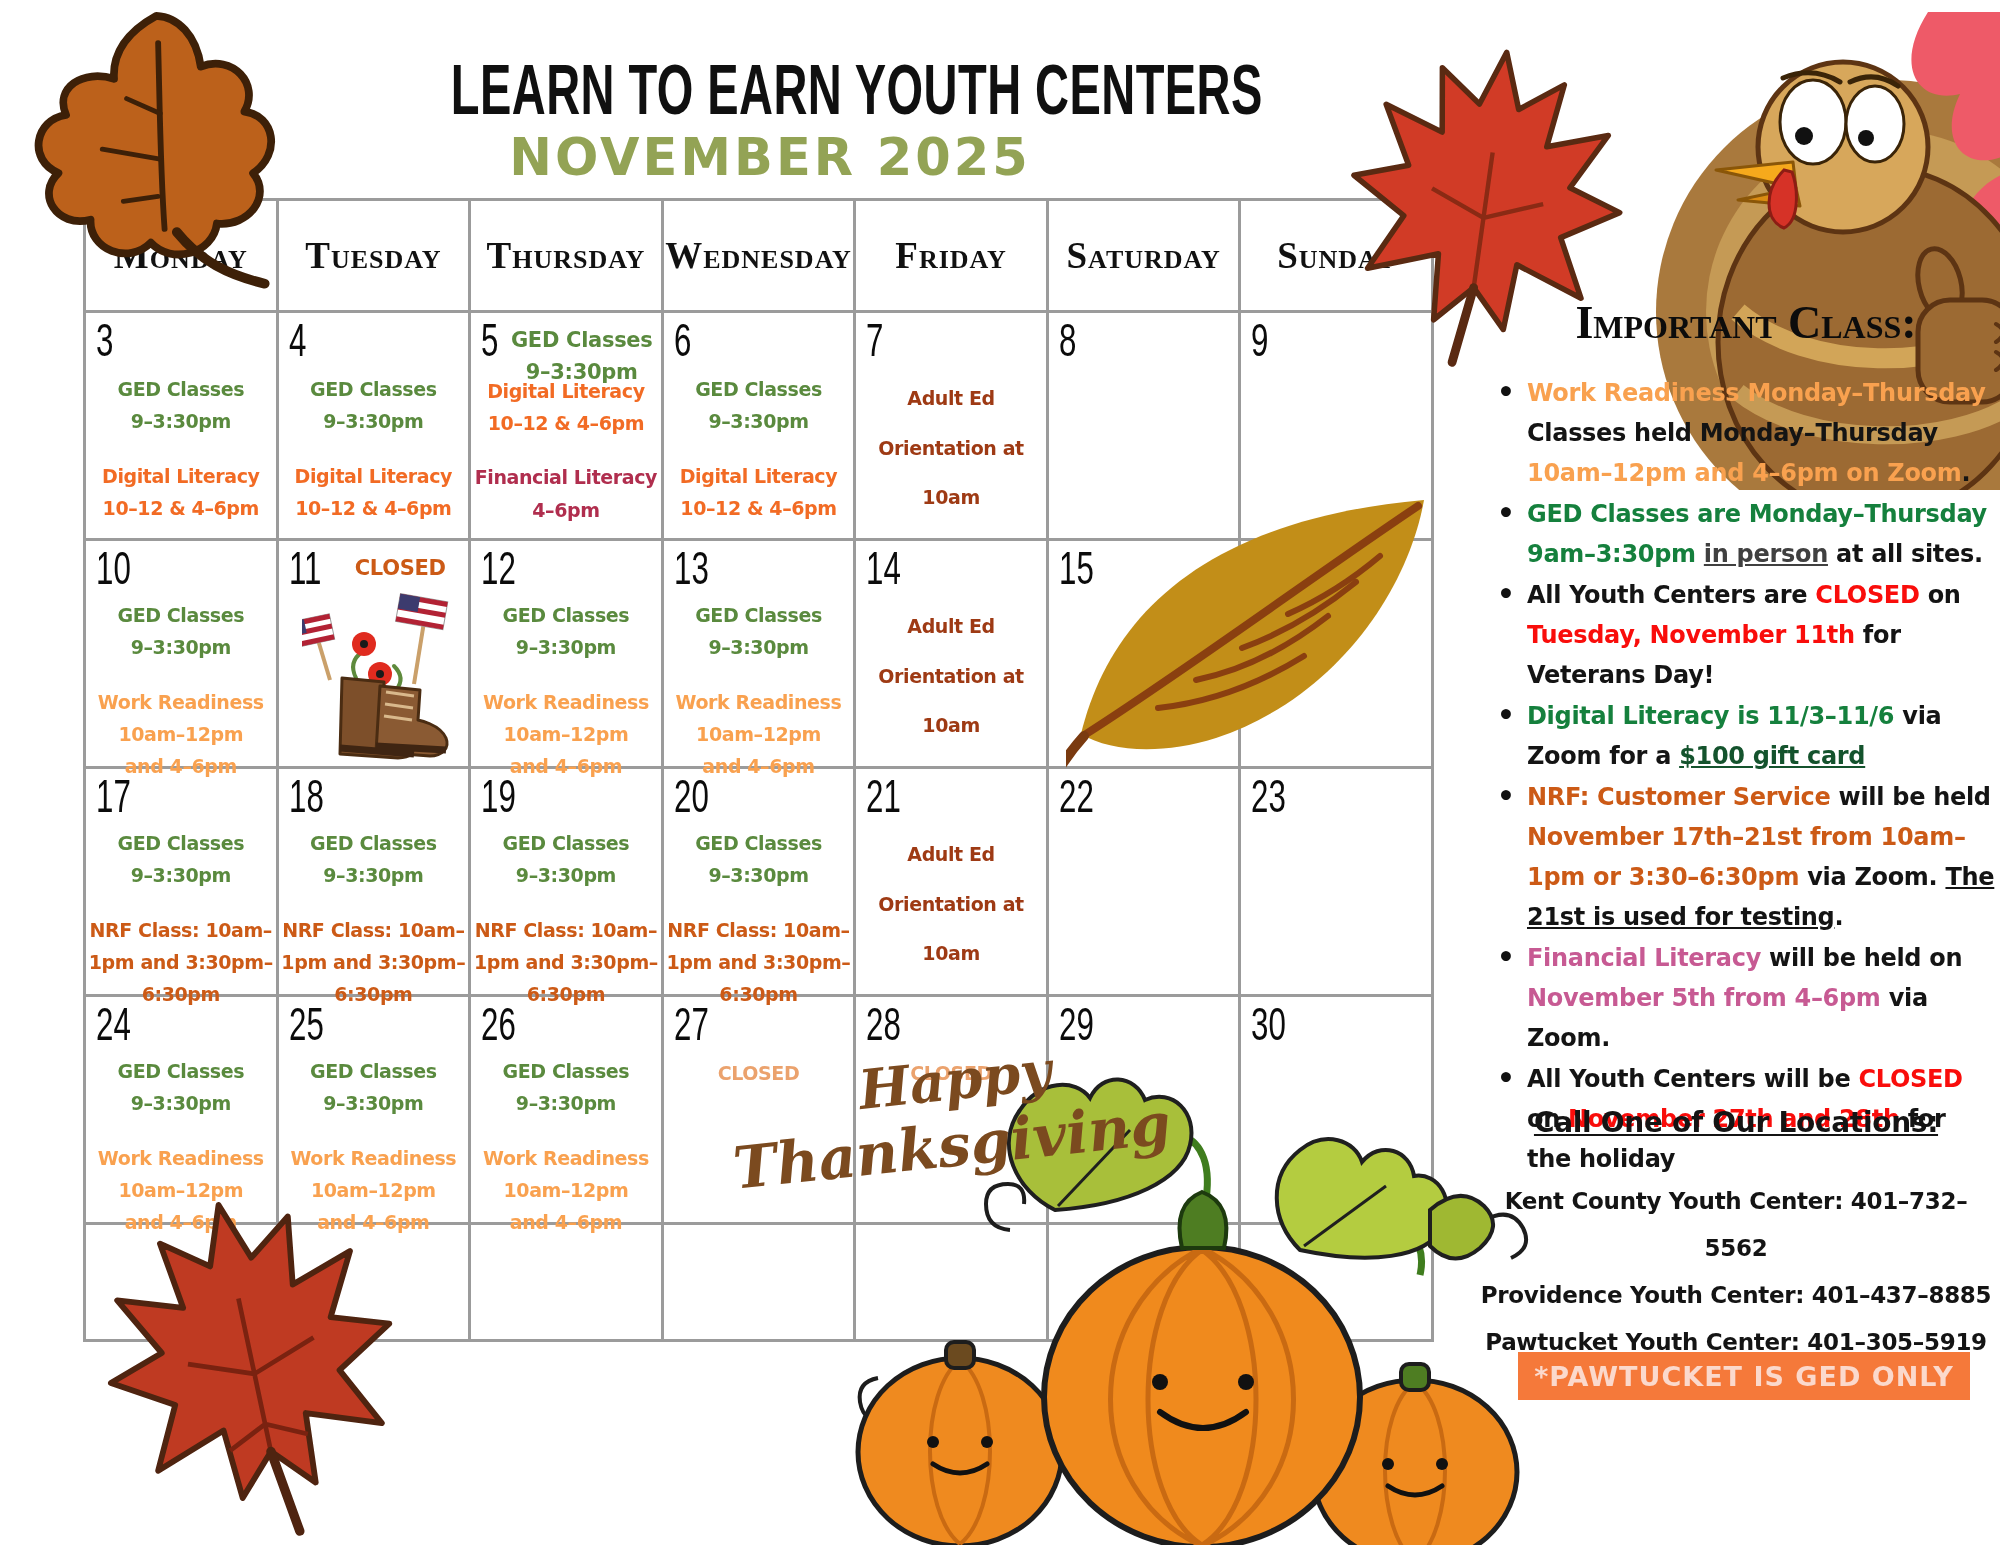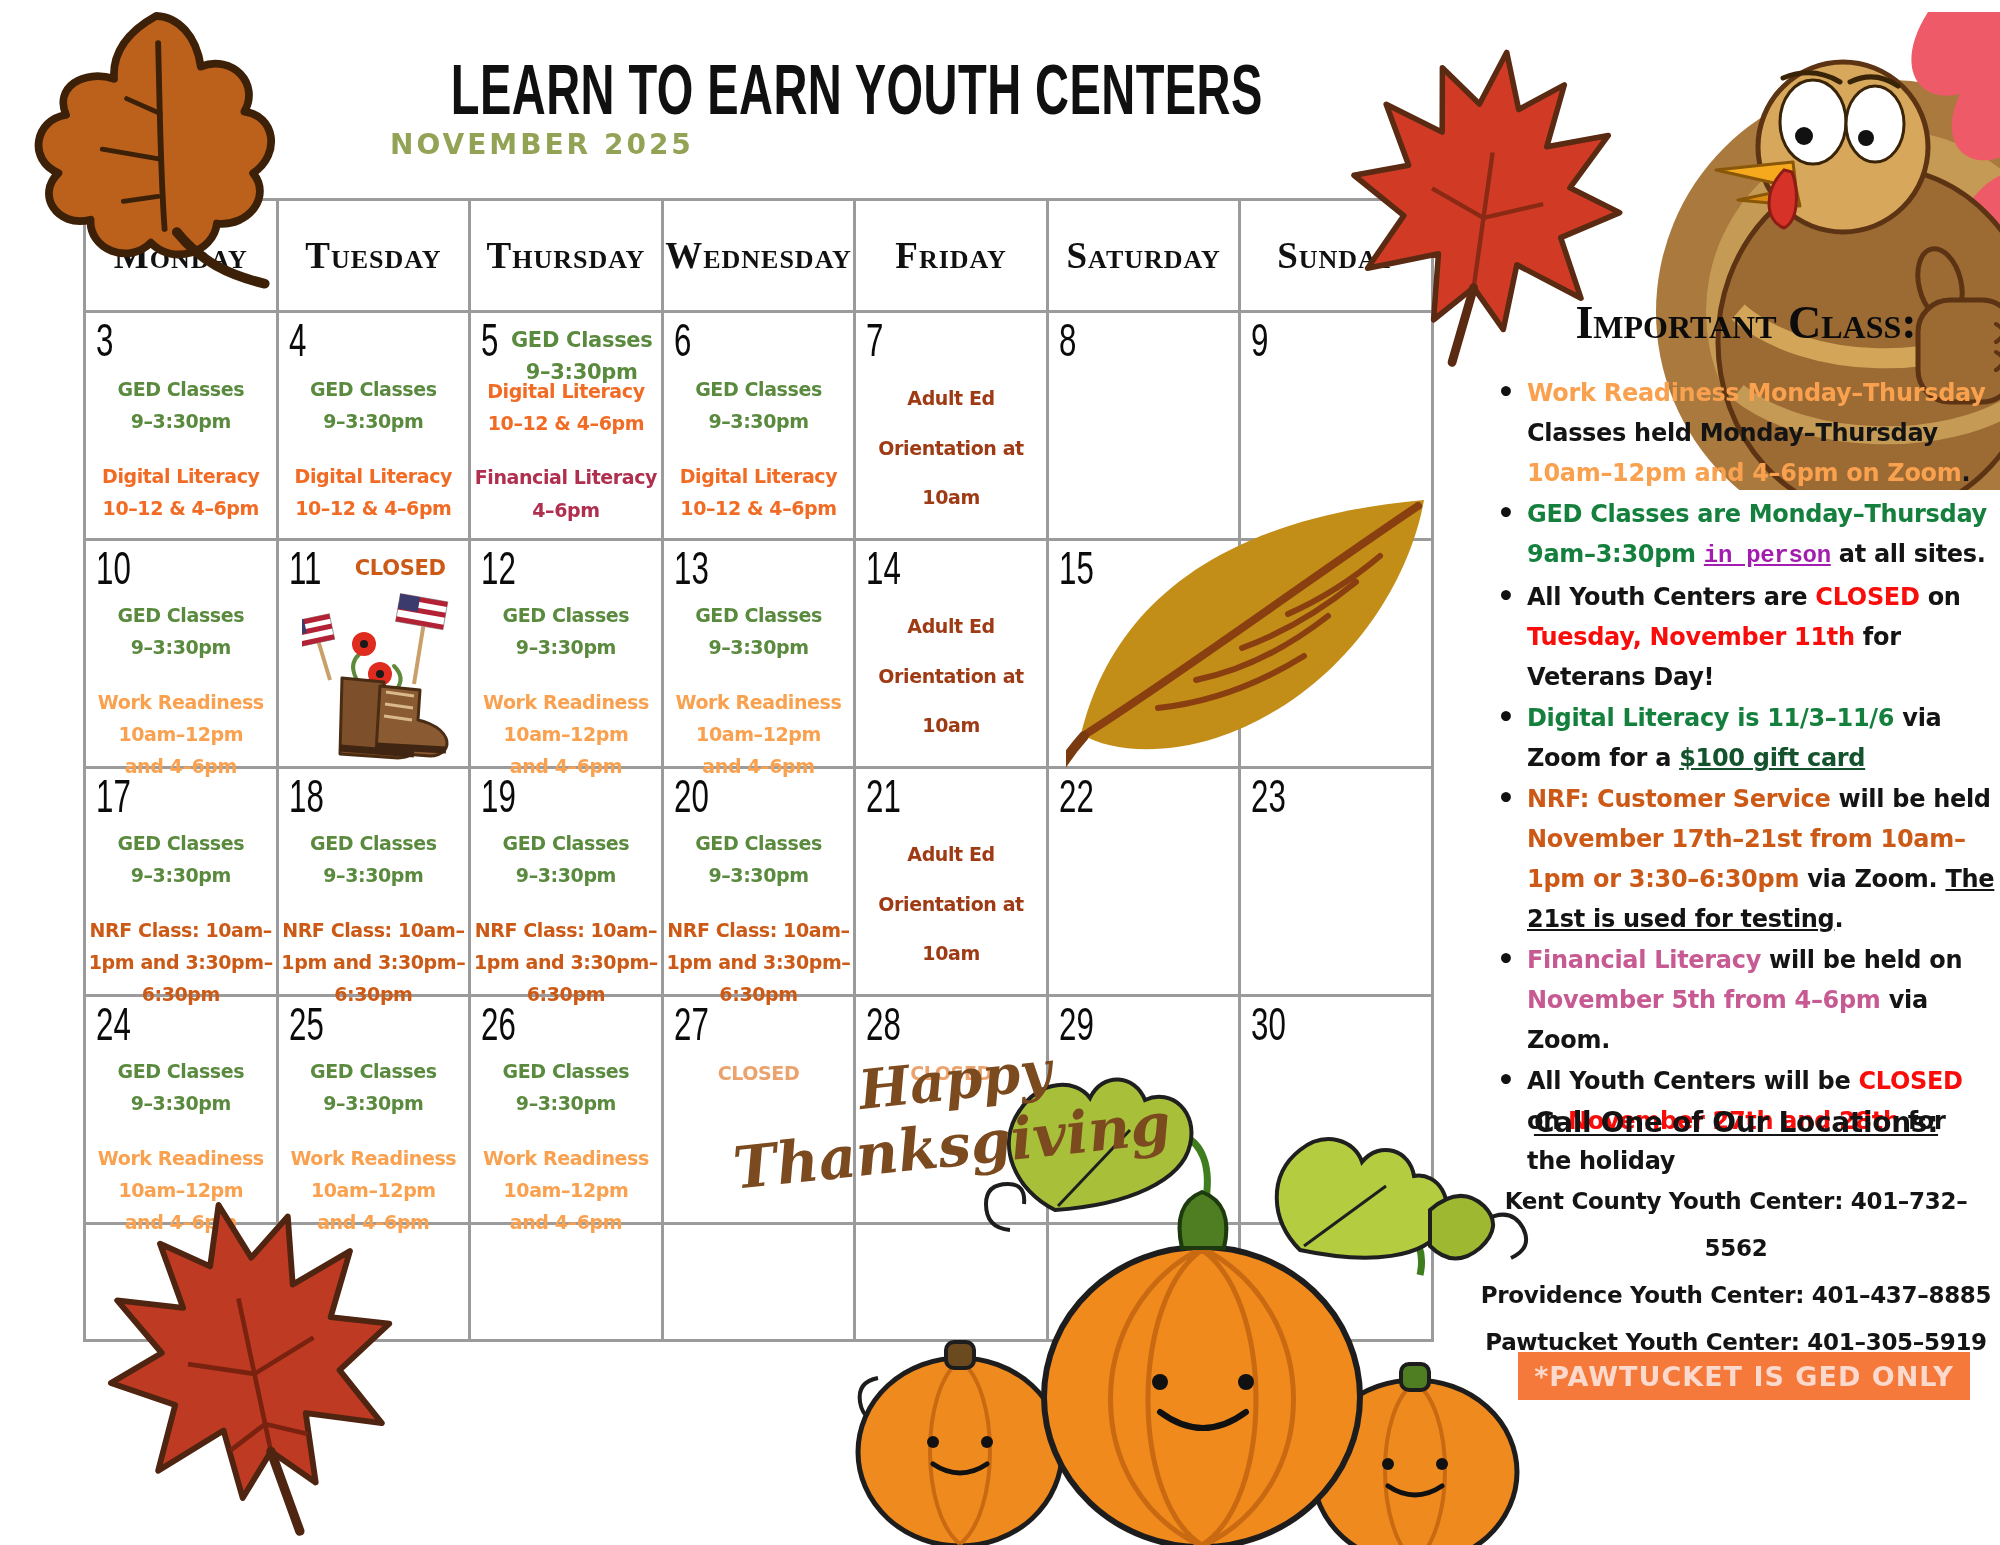--- a/index.html
+++ b/index.html
@@ -3,22 +3,22 @@
 <meta charset="utf-8">
 <style>
   html,body{margin:0;padding:0}
   body{width:2000px;height:1545px;position:relative;background:#fff;overflow:hidden;
        font-family:"DejaVu Sans",sans-serif;color:#141414}
 
   
   #title{position:absolute;left:390px;top:50px;width:760px;text-align:center;z-index:4;
          font-family:"Liberation Sans",sans-serif;font-weight:700;font-size:56px;color:#101010;
          transform:scale(0.84,1.24);transform-origin:center top;white-space:nowrap;letter-spacing:.5px}
-  #subtitle{position:absolute;left:390px;top:128px;width:760px;z-index:4;
-         font-weight:800;font-size:28px;color:#93a355;letter-spacing:3px}
+  #subtitle{position:absolute;left:390px;top:128px;width:760px;text-align:center;z-index:4;
+         font-weight:800;font-size:51px;color:#93a355;letter-spacing:3px}
 
   
   #calendar{position:absolute;left:83px;top:198px;width:1351px;height:1144px;z-index:1;
             display:grid;grid-template-columns:repeat(7,1fr);
             grid-template-rows:112px 228px 228px 228px 228px auto;
             border-top:3px solid #9b9b9b;border-left:3px solid #9b9b9b;box-sizing:border-box;background:#fff}
   .hcell,.dcell{border-right:3px solid #9b9b9b;border-bottom:3px solid #9b9b9b;box-sizing:border-box}
   .hcell{display:flex;align-items:center;justify-content:center;
          font-family:"Liberation Serif",serif;font-variant:small-caps;font-weight:700;
          font-size:37px;letter-spacing:1px;color:#111}
@@ -428,21 +428,21 @@
     <div class="dcell"></div>
     <div class="dcell"></div>
   </div>
 
 <div id="thx1">Happy</div>
 <div id="thx2">Thanksgiving</div>
 
 <div id="info-heading">Important Class:</div>
 <ul id="info-bullets">
     <li><span style="color: rgb(249, 161, 79);">Work Readiness Monday–Thursday </span><span style="color: rgb(20, 20, 20);">Classes held Monday–Thursday </span><span style="color: rgb(249, 161, 79);">10am–12pm and 4–6pm on Zoom</span><span style="color: rgb(20, 20, 20);">.</span></li>
-    <li><span style="color: #15803d;">GED Classes are Monday–Thursday 9am–3:30pm </span><span style="color: #a21caf; text-decoration: underline; font-family: Liberation Mono, monospace;">in person</span><span style="color: rgb(20, 20, 20);"> at all sites.</span></li>
+    <li><span style="color: #15803d;">GED Classes are Monday–Thursday 9am–3:30pm </span><span style="color: #404040; text-decoration: underline;">in person</span><span style="color: rgb(20, 20, 20);"> at all sites.</span></li>
     <li><span style="color: rgb(20, 20, 20);">All Youth Centers are </span><span style="color: rgb(249, 13, 11);">CLOSED</span><span style="color: rgb(20, 20, 20);"> on </span><span style="color: rgb(249, 13, 11);">Tuesday, November 11th</span><span style="color: rgb(20, 20, 20);"> for Veterans Day!</span></li>
     <li><span style="color: #15803d;">Digital Literacy is 11/3–11/6</span><span style="color: rgb(20, 20, 20);"> via Zoom for a </span><span style="color: #14532d; text-decoration: underline;">$100 gift card</span></li>
     <li><span style="color: rgb(204, 90, 22);">NRF: Customer Service</span><span style="color: rgb(20, 20, 20);"> will be held </span><span style="color: rgb(204, 90, 22);">November 17th–21st from 10am–1pm or 3:30–6:30pm</span><span style="color: rgb(20, 20, 20);"> via Zoom. </span><span style="color: rgb(20, 20, 20); text-decoration: underline;">The 21st is used for testing</span><span style="color: rgb(20, 20, 20);">.</span></li>
     <li><span style="color: rgb(199, 90, 147);">Financial Literacy</span><span style="color: rgb(20, 20, 20);"> will be held on </span><span style="color: rgb(199, 90, 147);">November 5th from 4–6pm</span><span style="color: rgb(20, 20, 20);"> via Zoom.</span></li>
     <li><span style="color: rgb(20, 20, 20);">All Youth Centers will be </span><span style="color: rgb(249, 13, 11);">CLOSED</span><span style="color: rgb(20, 20, 20);"> on </span><span style="color: rgb(249, 13, 11);">November 27th and 28th</span><span style="color: rgb(20, 20, 20);"> for the holiday</span></li>
   </ul>
 <div id="loc-heading">Call One of Our Locations:</div>
 <div id="loc-lines">
     <div class="locline">Kent County Youth Center: 401–732–5562</div>
     <div class="locline">Providence Youth Center: 401–437–8885</div>

